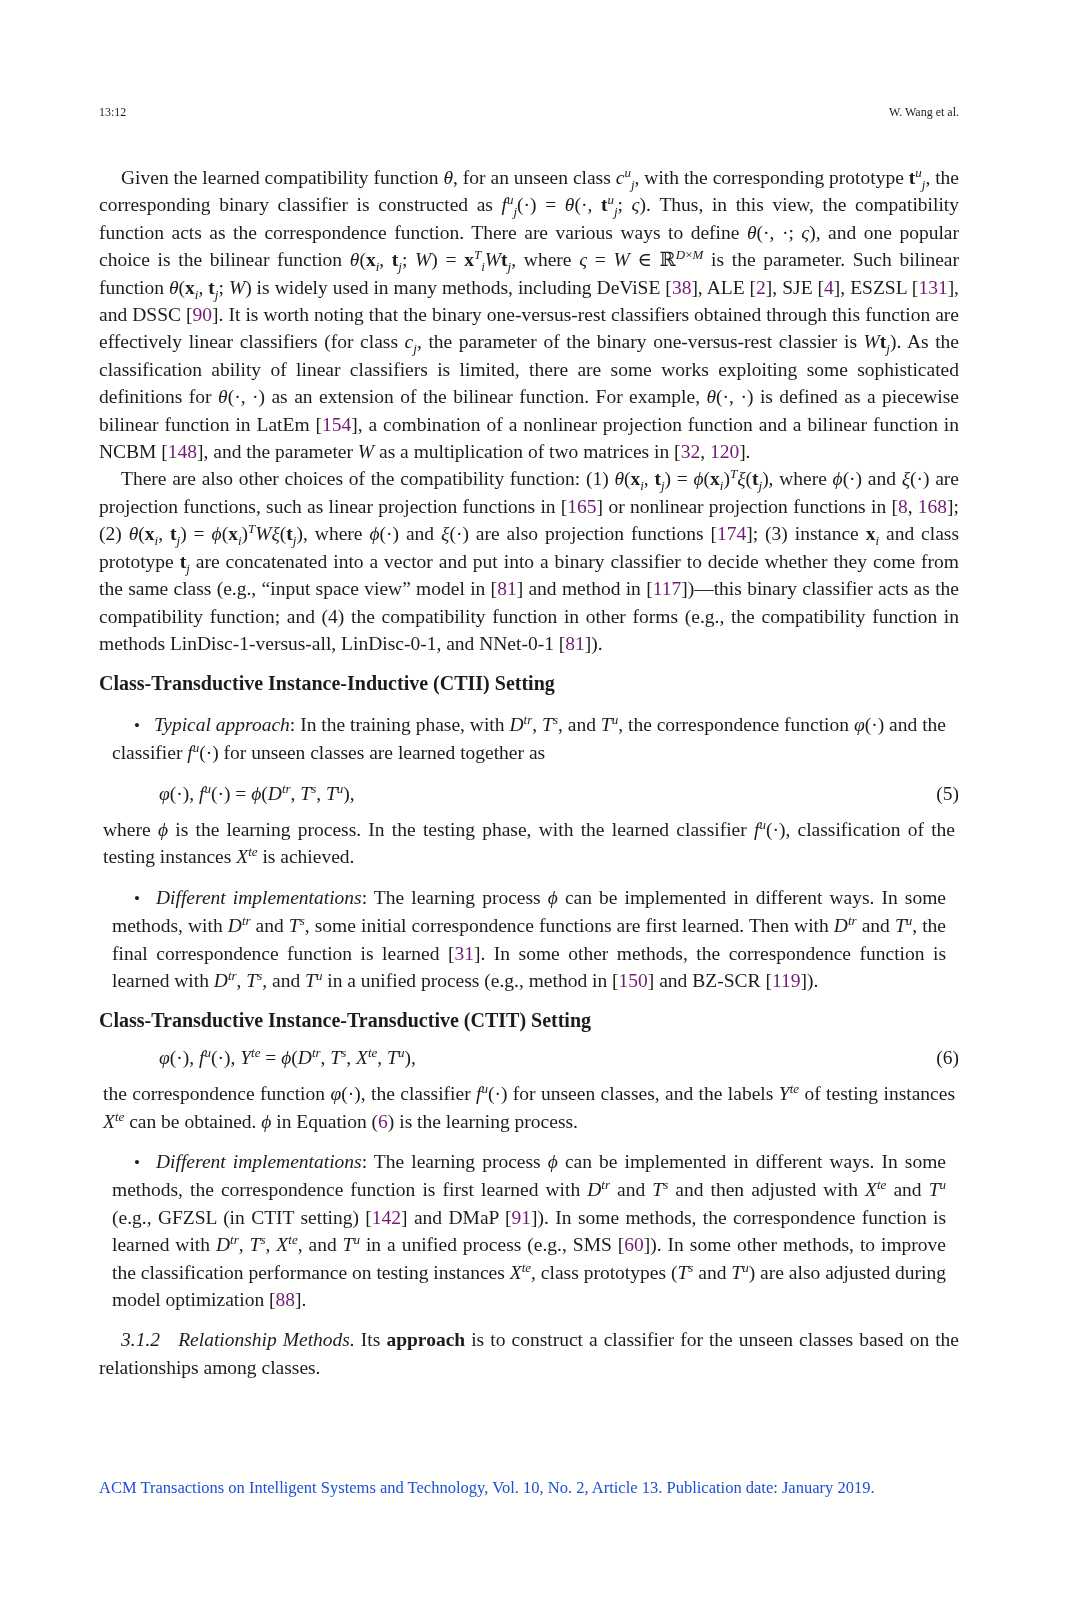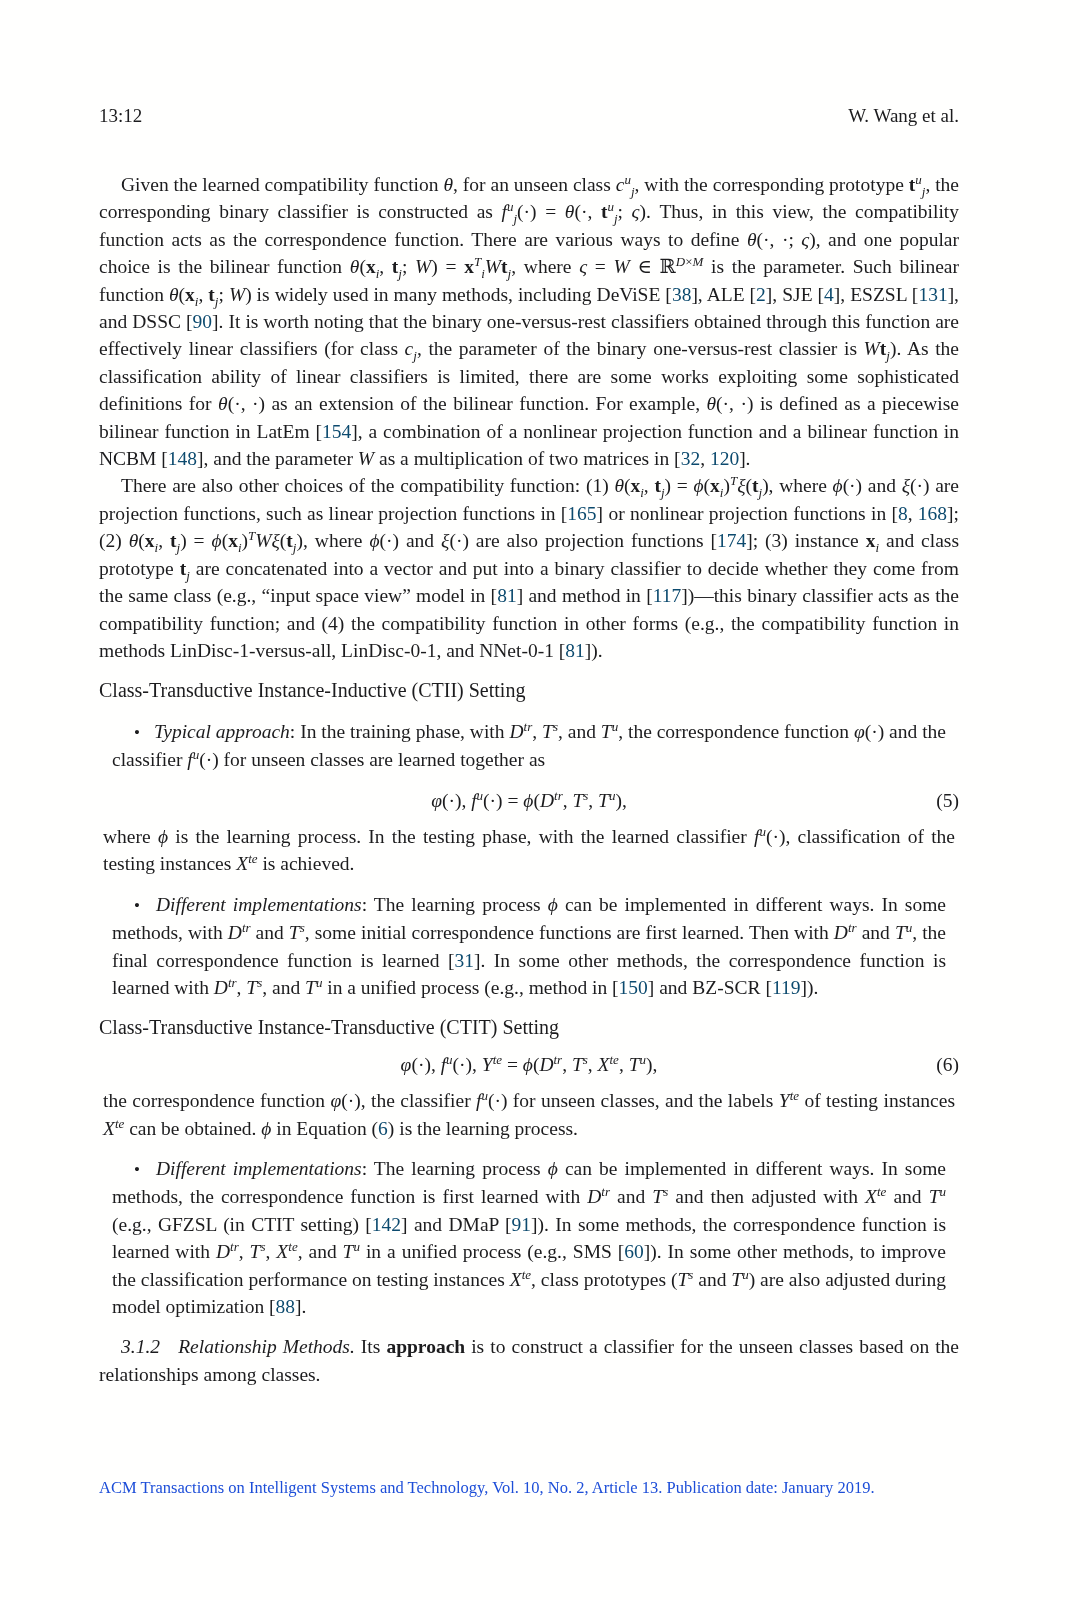--- a/index.html
+++ b/index.html
@@ -11,47 +11,47 @@
     color:#1c1c1e;
     overflow:hidden;
   }
   .content{
     position:absolute;
     left:99px; top:105px;
     width:860px;
   }
   .runhead{
     display:flex;justify-content:space-between;align-items:baseline;
-    font-size:19px;
+    font-size:12px;
     margin-bottom:44px;
   }
   .body-text{
     font-size:19.5px;
     line-height:27.4px;
     text-align:justify;
   }
   p.para{margin:0;text-indent:22px;}
   p.noindent{margin:4px;text-indent:0;}
   p.bullet{margin:13px;text-indent:22px;}
   .bullet .blt{font-size:17px;padding-right:9px;}
   h3.sect{
     font-size:20px;
     margin:13px 0 3px 0;
     text-indent:0;
-    font-weight:normal;
+    font-weight:bold;
     text-align:left;
   }
   .eqrow{
     display:flex;align-items:center;
     margin:9px 0 9px 0;
   }
-  .eqbody{flex:1;text-align:center;font-size:19.5px;}
+  .eqbody{flex:1;text-align:left;font-size:19.5px;}
   .eqnum{width:60px;text-align:right;font-size:19.5px;}
   .subsec{margin-top:20px;}
-  .cite{color:#0c4a6e;}
+  .cite{color:#701a75;}
   sup,sub{font-size:13px;line-height:0;}
   sup{vertical-align:super;}
   sub{vertical-align:sub;}
   .footer{
     position:absolute;
     left:99px; top:1478px;
     width:860px;
     font-size:16.5px;
     color:#1d4ed8;
     text-align:left;

